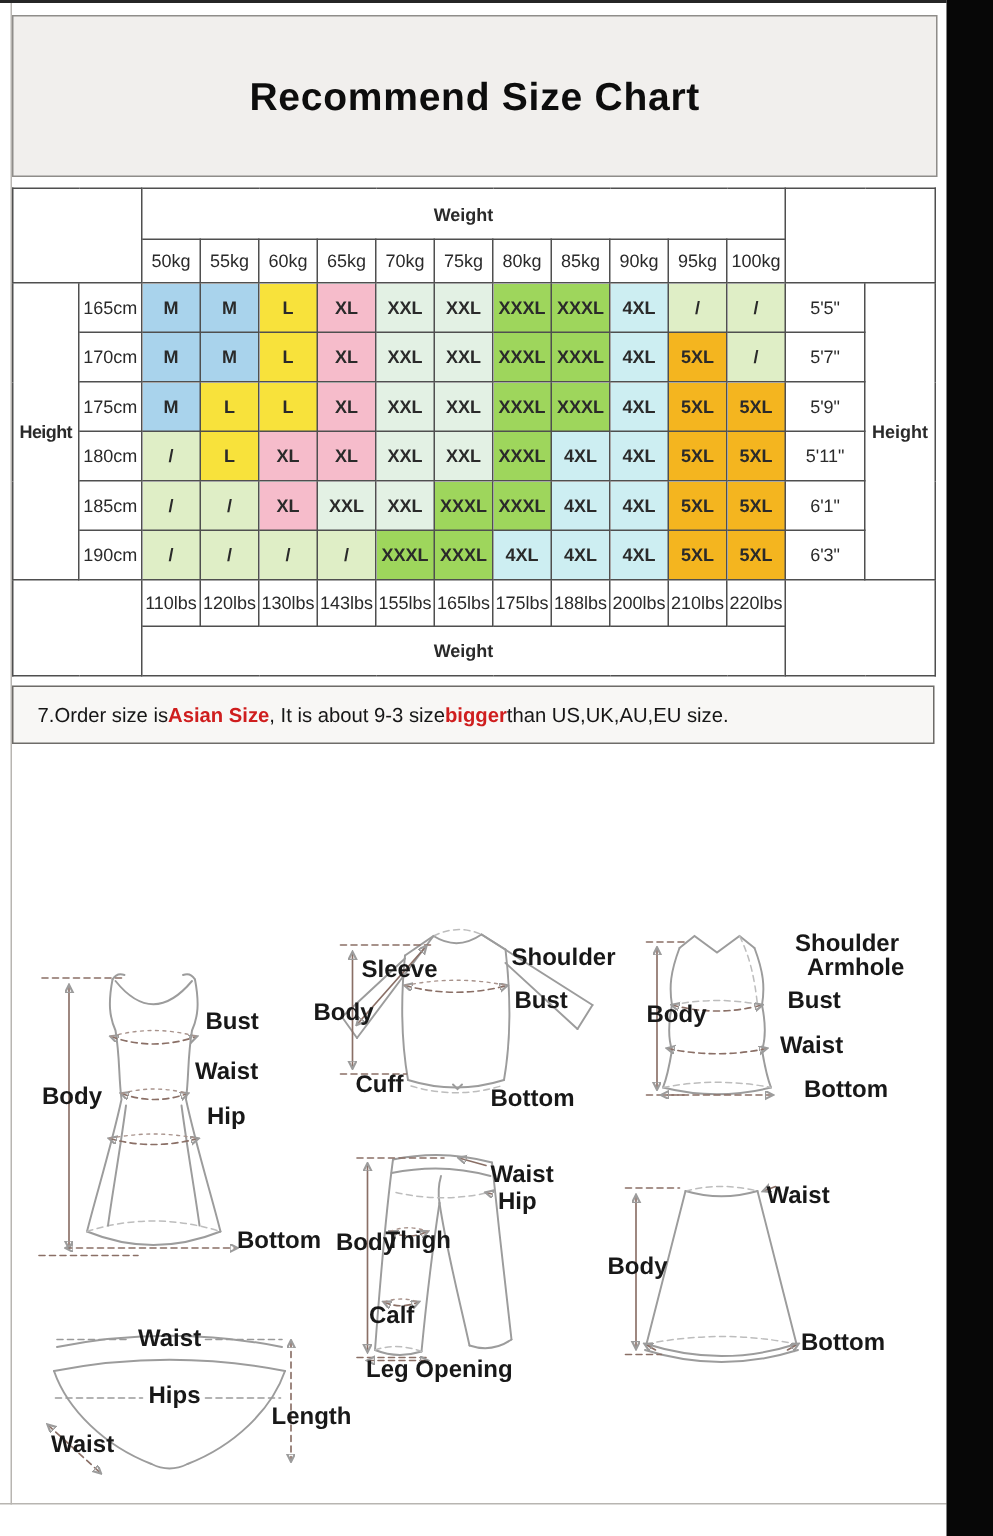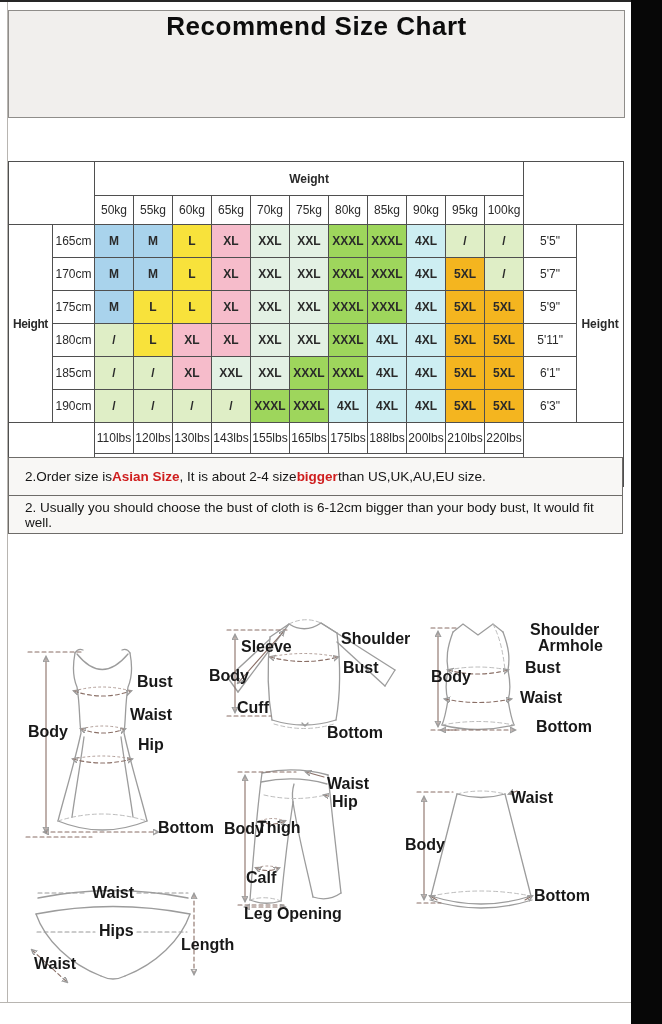--- a/index.html
+++ b/index.html
@@ -5,25 +5,25 @@
   html,body{margin:0;padding:0;background:#fff;}
   .page{position:relative;width:662px;height:1024px;background:#fff;overflow:hidden;
         font-family:"Liberation Sans",sans-serif;}
   .top-line{position:absolute;left:0;top:0;width:631px;height:2px;background:#262626;}
   .frame-left{position:absolute;left:7px;top:2px;width:1px;height:1001px;background:#b8b5b1;}
   .frame-bottom{position:absolute;left:0;top:1002px;width:631px;height:1px;background:#b8b5b1;}
   .black-edge{position:absolute;left:631px;top:0;width:31px;height:1024px;background:#070707;}
 
   
   .title-box{position:absolute;left:8px;top:10px;width:615px;height:106px;background:#f1efed;
-             border:1px solid #8f8d8a;display:flex;align-items:flex-start;justify-content:center;}
+             border:1px solid #8f8d8a;display:flex;align-items:center;justify-content:center;}
   .title-box h1{margin:0;font-size:26px;font-weight:700;color:#0d0d0d;letter-spacing:.5px;}
 
   
-  table.size{position:absolute;left:8px;top:125px;width:509px;border-collapse:collapse;table-layout:fixed;margin-top:36px;}
+  table.size{position:absolute;left:8px;top:125px;width:509px;border-collapse:collapse;table-layout:fixed;}
   table.size td{border:1px solid #4f4f4f;text-align:center;vertical-align:middle;padding:0;
                 font-size:12px;color:#2a2a2a;overflow:hidden;background:#fff;}
   tr.rA td{height:33px;} tr.rB td{height:28px;} tr.rS td{height:32px;}
   tr.rL td{height:30px;} tr.rF td{height:32px;}
   td.whead,td.wfoot{font-weight:700;font-size:13px;}
   td.hl{font-weight:700;font-size:11px;letter-spacing:-.4px;}
   td.hr{font-weight:700;font-size:13px;}
   td.kg,td.lbs{font-weight:500;font-size:11.5px;}
   td.cm,td.ft{font-weight:500;font-size:11.5px;}
   td.size{font-weight:600;font-size:12px;color:#333;}
@@ -45,21 +45,21 @@
   .sk path.lite{stroke:#bdbdbd;stroke-width:1;}
   .sk path.lite2{stroke:#a8938c;stroke-dasharray:2 3;stroke-width:.9;}
   .lbl{position:absolute;font-weight:700;font-size:16px;color:#181818;white-space:nowrap;}
 
   .sk-dress{left:20px;top:55px;}   .sk-shirt{left:225px;top:22px;}  .sk-vest{left:430px;top:30px;}
   .sk-pants{left:238px;top:175px;} .sk-skirt{left:415px;top:188px;} .sk-briefs{left:25px;top:288px;}
 
   .dress-bust{left:137px;top:83px;}   .dress-waist{left:130px;top:116px;} .dress-body{left:28px;top:133px;}
   .dress-hip{left:138px;top:146px;}   .dress-bottom{left:158px;top:229px;}
   .shirt-shoulder{left:341px;top:40px;} .shirt-sleeve{left:241px;top:48px;} .shirt-body{left:209px;top:77px;}
-  .shirt-bust{left:343px;top:69px;}     .shirt-cuff{left:237px;top:109px;}  .shirt-bottom{left:327px;top:134px;}
+  .shirt-bust{left:343px;top:69px;}     .shirt-cuff{left:237px;top:125px;}  .shirt-bottom{left:327px;top:134px;}
   .vest-shoulder{left:530px;top:31px;}  .vest-armhole{left:538px;top:47px;} .vest-bust{left:525px;top:69px;}
   .vest-body{left:431px;top:78px;}      .vest-waist{left:520px;top:99px;}   .vest-bottom{left:536px;top:128px;}
   .pants-waist{left:327px;top:185px;}   .pants-hip{left:332px;top:203px;}   .pants-body{left:224px;top:230px;}
   .pants-thigh{left:257px;top:229px;}   .pants-calf{left:246px;top:279px;}  .pants-legopen{left:244px;top:315px;}
   .skirt-waist{left:511px;top:199px;}   .skirt-body{left:405px;top:246px;}  .skirt-bottom{left:534px;top:297px;}
   .briefs-waist{left:92px;top:294px;}   .briefs-hips{left:99px;top:332px;}  .briefs-length{left:181px;top:346px;}
   .briefs-legs{left:34px;top:365px;}
 </style>
 </head>
 <body>
@@ -218,28 +218,25 @@
           <td class="corner" colspan="2" rowspan="2"></td>
         </tr>
         <tr class="rF">
           <td class="wfoot" colspan="11">Weight</td>
         </tr>
       </tbody>
   </table>
 
   <div class="notes" id="notes-box">
       <div class="note-row">
-        <span>2.Order size is </span>
+        <span>7.Order size is </span>
         <span class="note-red">Asian Size</span>
-        <span>, It is about 2-4 size </span>
+        <span>, It is about 9-3 size </span>
         <span class="note-red">bigger</span>
         <span> than US,UK,AU,EU size.</span>
-      </div>
-      <div class="note-row">
-        <span>2. Usually you should choose the bust of cloth is 6-12cm bigger than your body bust, It would fit well.</span>
       </div>
     </div>
 
   <div class="diagrams">
 
     <svg class="sk sk-dress" width="185" height="200" viewBox="0 0 185 200">
       <defs>
           <marker id="arA" markerWidth="6" markerHeight="6" refX="4.5" refY="2.5" orient="auto-start-reverse">
             <path d="M0,0 L5,2.5 L0,5 z" fill="#8a6f66" stroke="none"></path>
           </marker>

